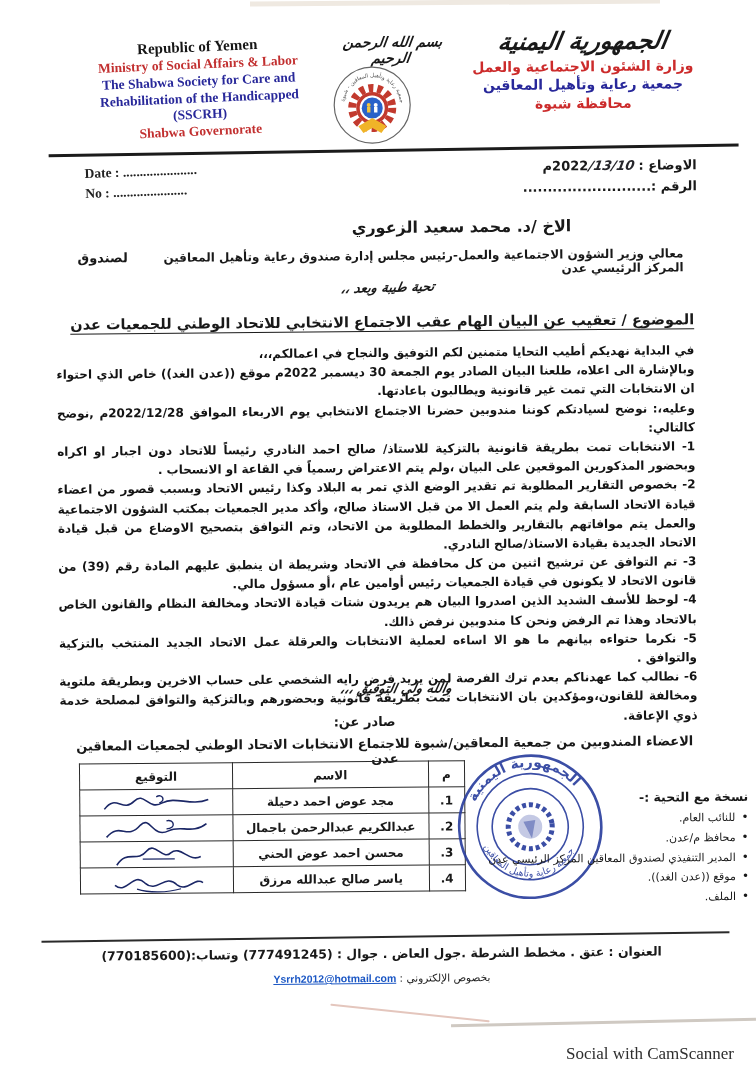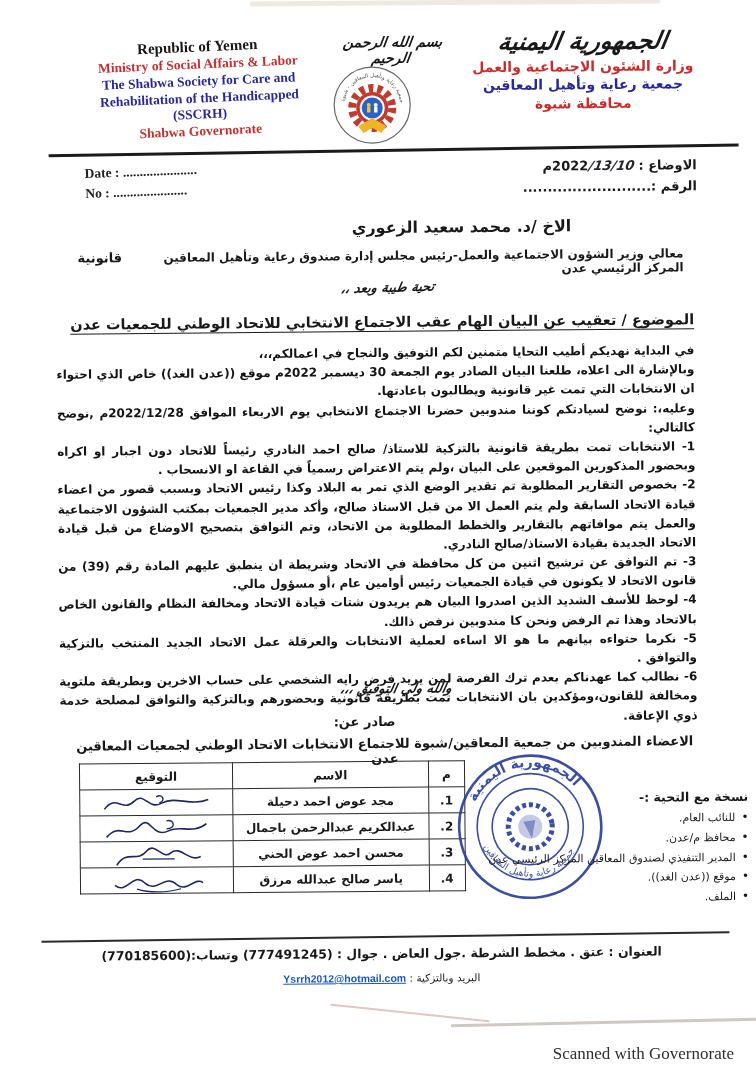--- a/index.html
+++ b/index.html
@@ -125,21 +125,21 @@
       <div>
         <span>الاوضاع :</span>
         <span class="hand">13/10/</span><span>2022م</span>
       </div>
       <div>الرقم :..........................</div>
     </div>
 
     <div class="addr-name">الاخ /د. محمد سعيد الزعوري</div>
     <div class="addr-title">
       <span>معالي وزير الشؤون الاجتماعية والعمل-رئيس مجلس إدارة صندوق رعاية وتأهيل المعاقين المركز الرئيسي عدن</span>
-      <span style="font-size:13px;">قانونية</span>
+      <span style="font-size:13px;">لصندوق</span>
     </div>
     <div class="greeting">تحية طيبة وبعد ،،</div>
 
     <div class="subject">الموضوع / تعقيب عن البيان الهام عقب الاجتماع الانتخابي للاتحاد الوطني للجمعيات عدن</div>
 
     <div class="body-text">
       <p style="text-align:right;">في البداية نهديكم أطيب التحايا متمنين لكم التوفيق والنجاح في اعمالكم،،،</p>
       <p>وبالإشارة الى اعلاه، طلعنا البيان الصادر يوم الجمعة 30 ديسمبر 2022م موقع ((عدن الغد)) خاص الذي احتواء ان الانتخابات التي تمت غير قانونية ويطالبون باعادتها.</p>
       <p>وعليه،: نوضح لسيادتكم كوننا مندوبين حضرنا الاجتماع الانتخابي يوم الاربعاء الموافق 2022/12/28م ,نوضح كالتالي:</p>
       <p>1- الانتخابات تمت بطريقة قانونية بالتزكية للاستاذ/ صالح احمد النادري رئيساً للاتحاد دون اجبار او اكراه وبحضور المذكورين الموقعين على البيان ،ولم يتم الاعتراض رسمياً في القاعة او الانسحاب .</p>
@@ -232,22 +232,22 @@
         <li>محافظ م/عدن.</li>
         <li>المدير التنفيذي لصندوق المعاقين المركز الرئيسي عدن</li>
         <li>موقع ((عدن الغد)).</li>
         <li>الملف.</li>
       </ul>
     </div>
 
     <div class="rule-bottom"></div>
     <div class="footer-address">العنوان : عتق . مخطط الشرطة .جول العاض . جوال : (777491245) وتساب:(770185600)</div>
     <div class="footer-email">
-      <span>البريد وبالتزكية :</span>
+      <span>بخصوص الإلكتروني :</span>
       <span class="email-link">Ysrrh2012@hotmail.com</span>
     </div>
 
   </div>
 
   <div class="pink-line"></div>
   <div class="edge-line"></div>
-  <div class="camscanner">Scanned with Governorate</div>
+  <div class="camscanner">Social with CamScanner</div>
 </div>
 
 </body></html>

